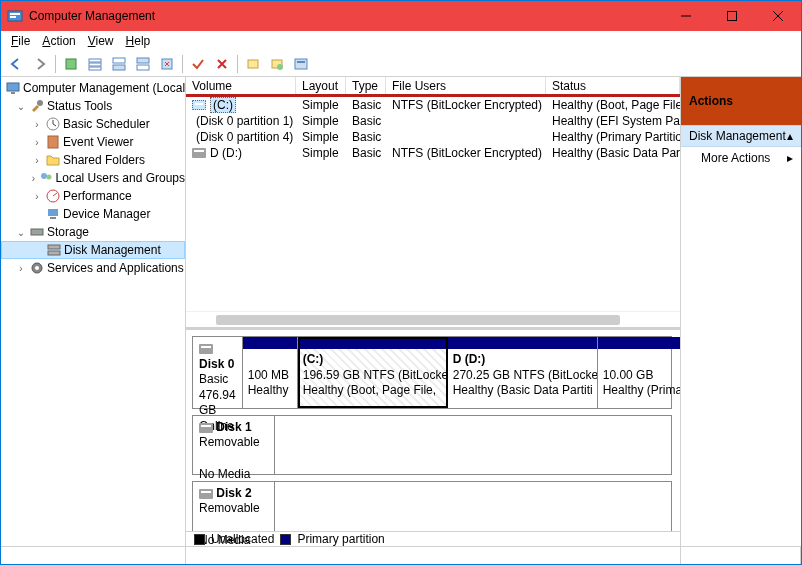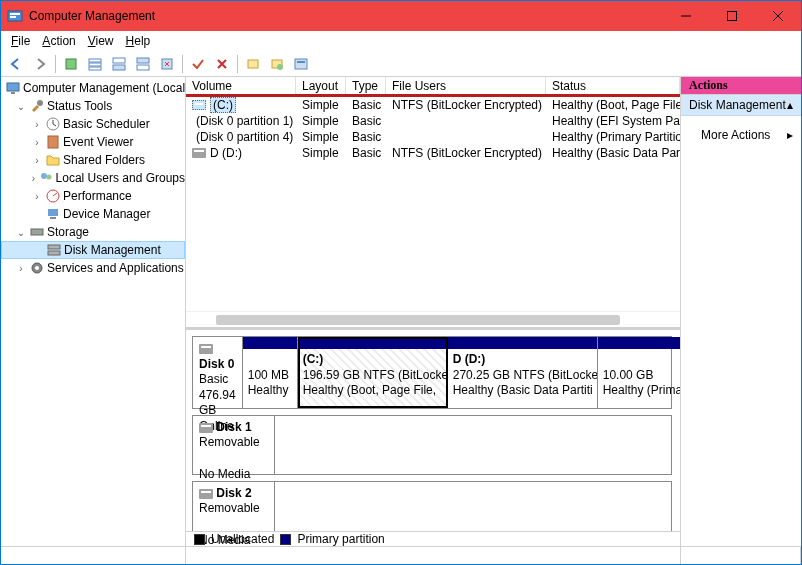--- a/index.html
+++ b/index.html
@@ -47,23 +47,23 @@
 .part { border-right: 1px solid #888; padding: 0; display: flex; flex-direction: column; overflow: hidden; cursor: default; }
 .part:last-child { border-right: none; }
 .part .bar { height: 12px; background: #000080; }
 .part .pbody { padding: 3px 5px; line-height: 1.3; flex: 1; overflow: hidden; white-space: nowrap; }
 .part.hatched .pbody { background: repeating-linear-gradient(45deg, #fff, #fff 4px, #eee 4px, #eee 6px); }
 .part.sel { outline: 2px solid #000; outline-offset: -2px; }
 .disk-empty { flex: 1; }
 .legend { height: 20px; border-top: 1px solid #d0d0d0; display: flex; align-items: center; padding: 0 8px; gap: 6px; }
 .leg-box { width: 11px; height: 11px; border: 1px solid #333; }
 .actions { width: 120px; display: flex; flex-direction: column; }
-.actions-hdr { background: #ec4899; padding: 1px 8px; font-weight: 600; border-bottom: 1px solid #d0d0d0; font-family: Liberation Serif, serif; }
+.actions-hdr { background: #c2410c; padding: 17px 8px; font-weight: 600; border-bottom: 1px solid #d0d0d0; }
 .actions-node { background: #d4e8fb; padding: 3px 8px; border-bottom: 1px solid #c0d8f0; display: flex; justify-content: space-between; align-items: center; cursor: default; }
-.actions-item { padding: 12px 8px 4px 20px; display: flex; justify-content: space-between; cursor: default; }
+.actions-item { padding: 4px 8px 4px 20px; display: flex; justify-content: space-between; cursor: default; }
 .status-row { display: flex; border-top: 1px solid #d0d0d0; height: 18px; }
 .status-row > div { border-right: 1px solid #d0d0d0; }
 .drive-icon { width: 14px; height: 10px; background: #a0a0a0; border-radius: 1px; position: relative; display: inline-block; }
 .drive-icon::after { content: ''; position: absolute; top: 2px; left: 2px; right: 2px; height: 2px; background: #fff; }
 </style>
 </head>
 <body>
 
 <div class="window">
 

